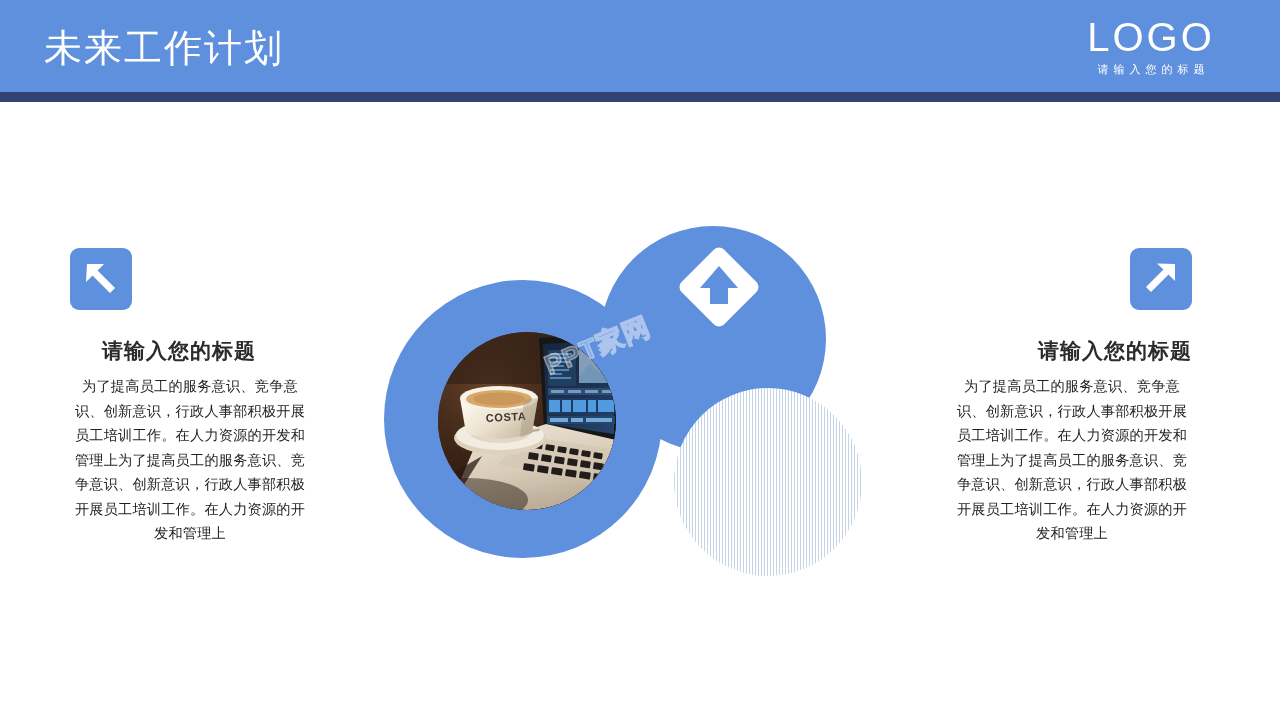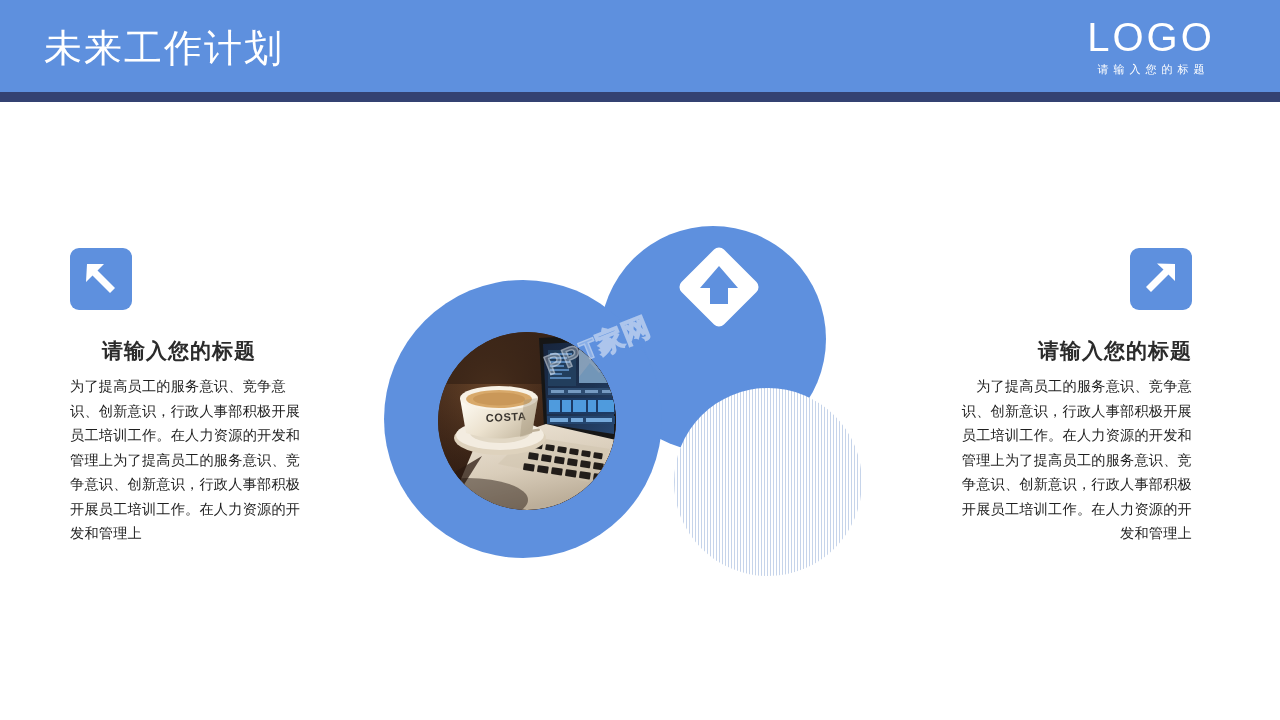--- a/index.html
+++ b/index.html
@@ -97,20 +97,21 @@
     letter-spacing: 1px;
     white-space: nowrap;
     margin-left: 32px;
   }
 
   .col-body {
     margin-top: 8px;
     font-size: 14.2px;
     line-height: 24.5px;
     color: #1f1f1f;
+    text-align: center;
     letter-spacing: 0.2px;
   }
 
   
   .center-graphic {
     position: absolute;
     left: 378px;
     top: 222px;
     width: 470px;
     height: 390px;

